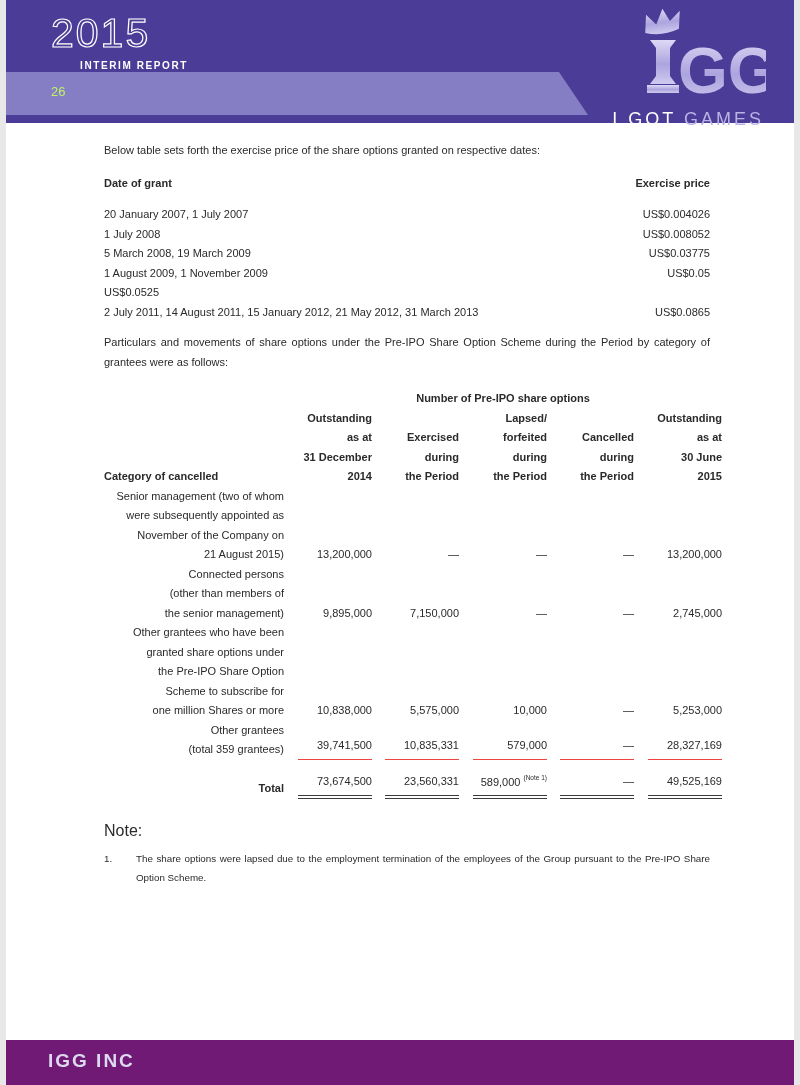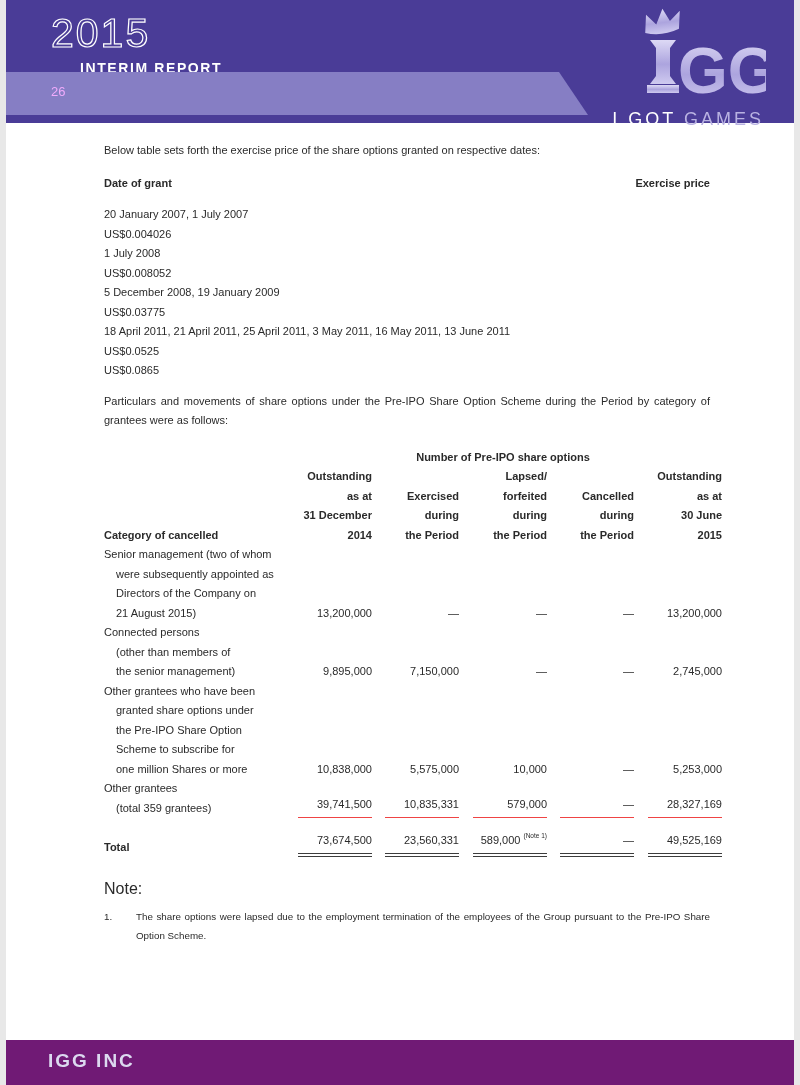--- a/index.html
+++ b/index.html
@@ -7,43 +7,43 @@
     position:relative;width:788px;height:1085px;background:#ffffff;
     font-family:"Liberation Sans",sans-serif;color:#2a2a2a;overflow:hidden;
     margin:0 auto;
   }
   
   .hdr{position:relative;width:800px;height:123px;background:#4a3c97;}
   .hdr-band{
     position:absolute;left:0;top:72px;width:582px;height:43px;background:#867ec4;
     clip-path:polygon(0 0,553px 0,100% 100%,0 100%);
   }
-  .page-num{position:absolute;left:45px;top:84px;color:#f0abfc;font-size:13px;text-align:right;}
+  .page-num{position:absolute;left:45px;top:84px;color:#bef264;font-size:13px;text-align:right;}
   .brand{position:absolute;left:44px;top:12px;}
-  .brand-sub{color:#ffffff;font-size:14px;font-weight:bold;letter-spacing:1.6px;margin:2px 0 0 30px;}
+  .brand-sub{color:#ffffff;font-size:10px;font-weight:bold;letter-spacing:1.6px;margin:2px 0 0 30px;}
   .logo{position:absolute;right:40px;top:6px;width:130px;height:96px;}
   .logo-tagline{
     position:absolute;right:42px;top:109px;font-size:18px;letter-spacing:3px;
     color:#ffffff;white-space:nowrap;
   }
   .logo-tagline .dim{color:#b9b2e2;}
   
   .content{padding:18px 84px 0 98px;font-size:11px;line-height:19.5px;}
   .intro{margin:0;}
   .grant-head{display:flex;justify-content:space-between;font-weight:bold;margin-top:13px;}
   .grant-rows{margin-top:12px;}
-  .grant-row{display:flex;justify-content:space-between;white-space:nowrap;flex-direction:column;}
+  .grant-row{display:flex;justify-content:space-between;white-space:nowrap;}
   .para{margin:11px 0 0 0;text-align:justify;}
   
   table.opt{border-collapse:collapse;table-layout:fixed;width:618px;margin-top:17px;}
   table.opt td,table.opt th{padding:0;font-size:11px;line-height:19.5px;vertical-align:bottom;}
   .ghead td{font-weight:bold;text-align:center;padding-bottom:4px;}
   .chead th{font-weight:bold;text-align:right;}
   .chead th.cat{text-align:left;}
-  td.lbl{text-align:left;}
+  td.lbl{text-align:right;}
   td.numc{text-align:right;}
   .num{display:inline-block;min-width:74px;text-align:right;}
   .first-body td{padding-top:12px;}
   .lbl .cont{padding-left:12px;}
   tr.u1 .num{border-bottom:1px solid #ef4444;padding-bottom:3px;}
   tr.uu .num{border-bottom:4px double #3c3c3c;padding-bottom:3px;}
   tr.total td{padding-top:9px;font-weight:normal;}
   tr.total td.lbl{font-weight:bold;}
   sup.noteref{font-size:6.5px;position:relative;top:-1px;letter-spacing:0;}
   
@@ -104,28 +104,32 @@
     <div class="grant-rows">
       <div class="grant-row">
         <span>20 January 2007, 1 July 2007</span>
         <span>US$0.004026</span>
       </div>
       <div class="grant-row">
         <span>1 July 2008</span>
         <span>US$0.008052</span>
       </div>
       <div class="grant-row">
-        <span>5 December 2008, 19 January 2009</span>
+        <span>5 March 2008, 19 March 2009</span>
         <span>US$0.03775</span>
       </div>
       <div class="grant-row">
-        <span>18 April 2011, 21 April 2011, 25 April 2011, 3 May 2011, 16 May 2011, 13 June 2011</span>
+        <span>1 August 2009, 1 November 2009</span>
+        <span>US$0.05</span>
+      </div>
+      <div class="grant-row">
         <span>US$0.0525</span>
       </div>
       <div class="grant-row">
+        <span>2 July 2011, 14 August 2011, 15 January 2012, 21 May 2012, 31 March 2013</span>
         <span>US$0.0865</span>
       </div>
     </div>
 
     <p class="para">Particulars and movements of share options under the Pre-IPO Share Option Scheme during the Period by category of grantees were as follows:</p>
 
     <table class="opt">
       <colgroup>
         <col style="width:180px">
           <col style="width:88px">
@@ -168,21 +172,21 @@
               <div>as at</div>
             <div>30 June</div>
               <div>2015</div>
           </th>
         </tr>
 
         <tr class="first-body">
           <td class="lbl">
             <div>Senior management (two of whom</div>
             <div class="cont">were subsequently appointed as</div>
-            <div class="cont">Directors of the Company on</div>
+            <div class="cont">November of the Company on</div>
             <div class="cont">21 August 2015)</div>
           </td>
           <td class="numc"><span class="num">13,200,000</span></td>
           <td class="numc"><span class="num">—</span></td>
           <td class="numc"><span class="num">—</span></td>
           <td class="numc"><span class="num">—</span></td>
           <td class="numc"><span class="num">13,200,000</span></td>
         </tr>
 
         <tr>

